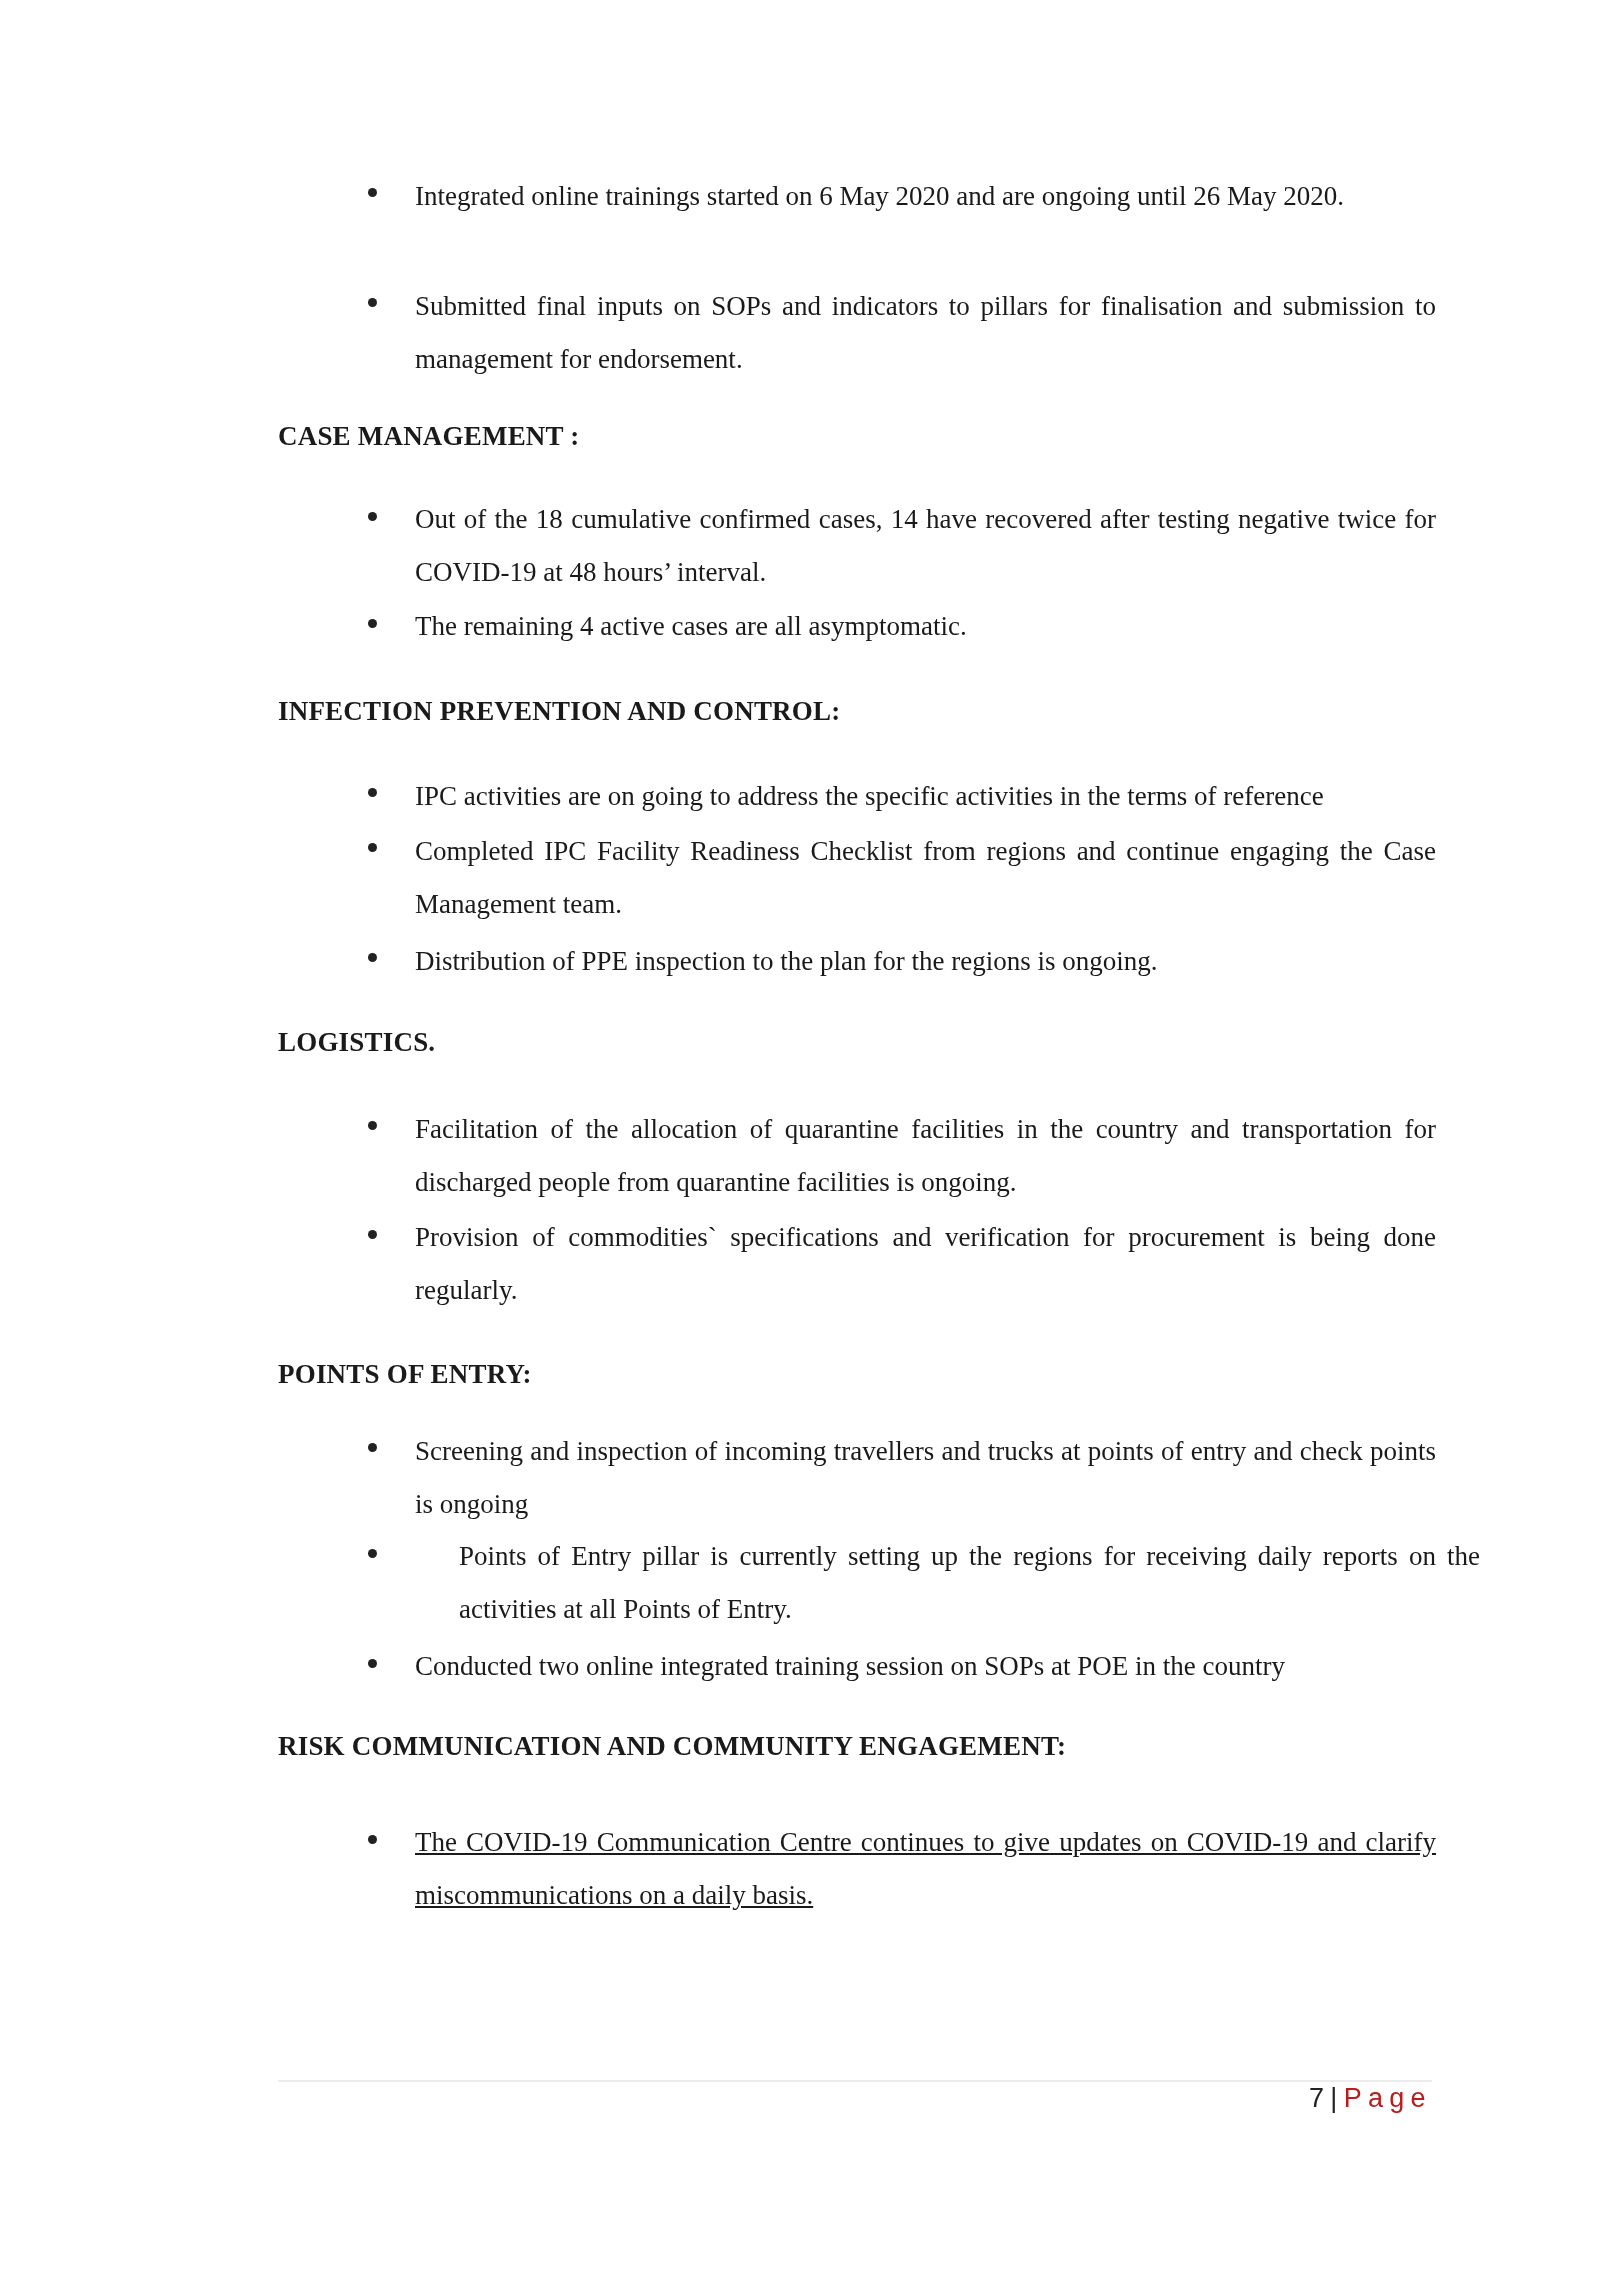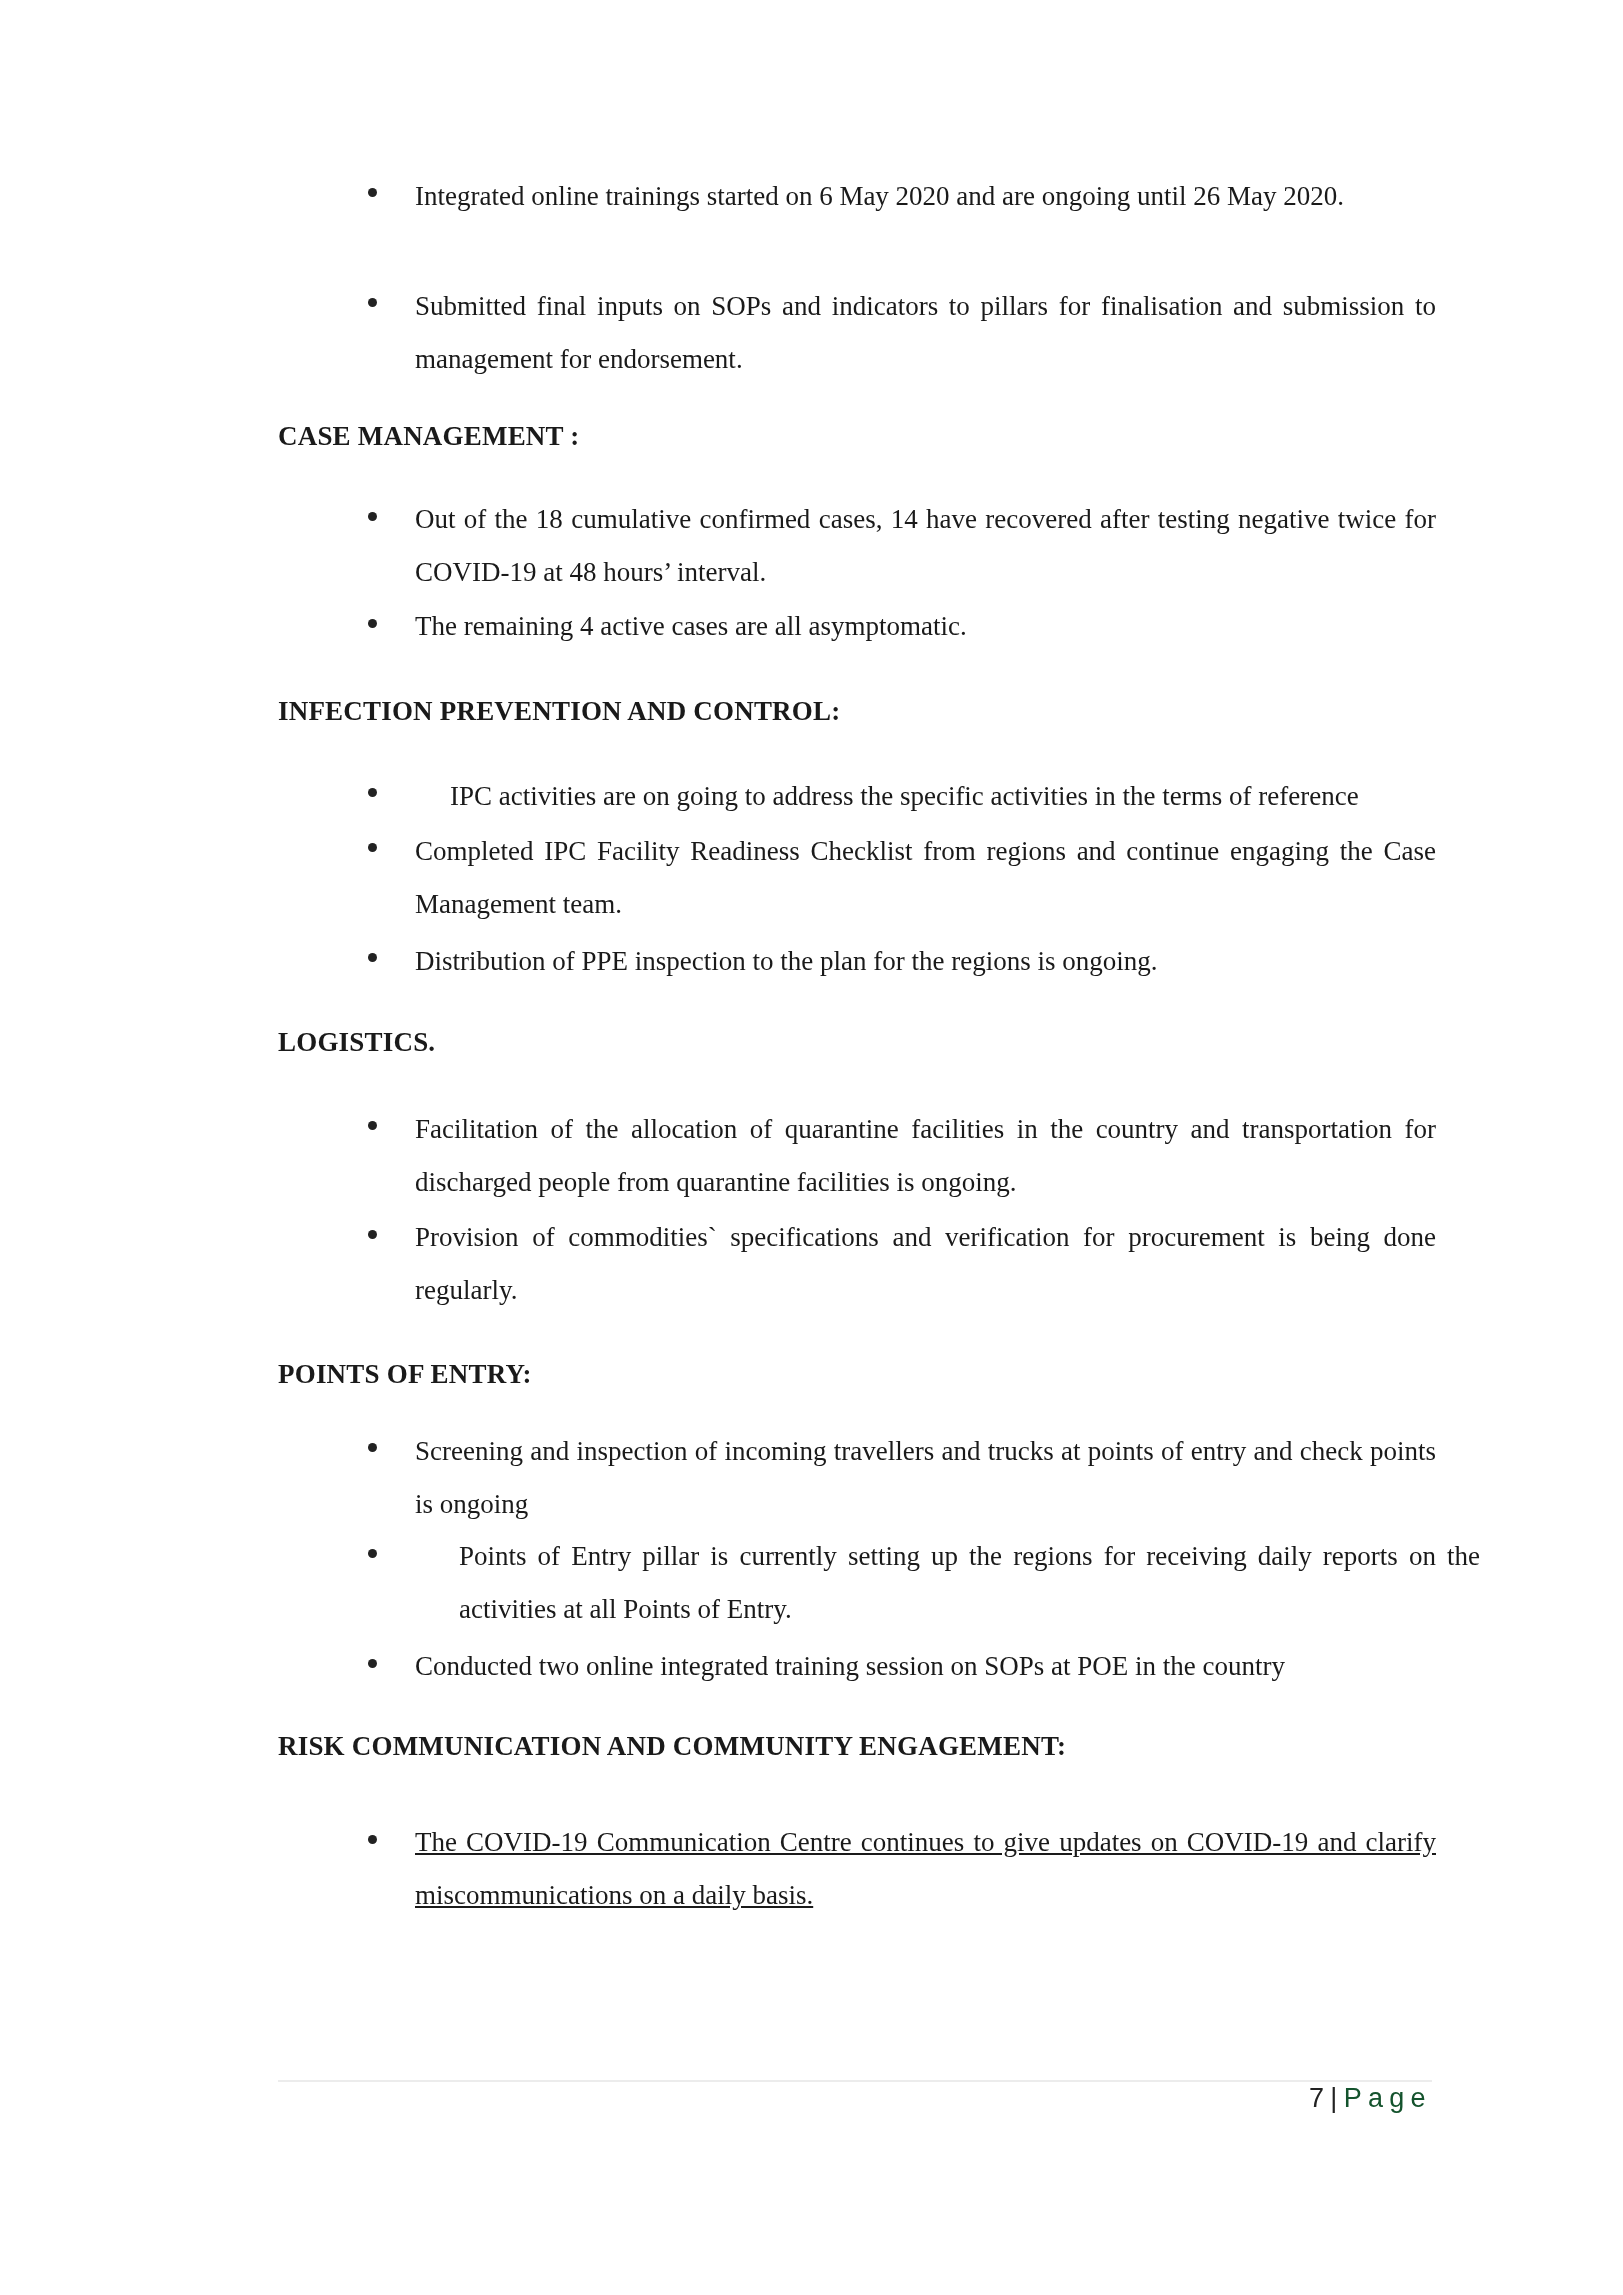--- a/index.html
+++ b/index.html
@@ -5,41 +5,41 @@
   html, body { margin: 0; padding: 0; background: #ffffff; }
   body { width: 1623px; height: 2295px; position: relative; overflow: hidden; font-family: "Liberation Serif", serif; color: #1a1a1a; }
   .page { position: absolute; left: 13px; top: 0; width: 1623px; height: 1933px; padding-left: 15px; }
   .heading { position: absolute; left: 265px; font-weight: bold; font-size: 27px; letter-spacing: 0.2px; }
   .bullet-dot { position: absolute; width: 9.4px; height: 9.4px; border-radius: 50%; background: #222; }
   .item { position: absolute; left: 402px; width: 1021px; font-size: 27px; line-height: 53px; text-align: justify; }
   .footer-line { position: absolute; left: 265px; top: 2080px; width: 1154px; height: 2.4px; background: #ececec; }
   .footer { position: absolute; left: 1296px; top: 2083px; font-family: "Liberation Sans", sans-serif; font-size: 27px; }
   .footer .num { color: #222; }
   .footer .sep { color: #222; margin: 0 6.3px; }
-  .footer .pg { color: #14532d; letter-spacing: 6.3px; }
+  .footer .pg { color: #b91c1c; letter-spacing: 6.3px; }
 </style>
 </head>
 <body>
 
 <div class="page">
 
   <div class="bullet-dot" style="left:355px; top:188px;"></div>
   <div class="item" style="top:170px;">Integrated online trainings started on 6 May 2020 and are ongoing until 26 May 2020.</div>
   <div class="bullet-dot" style="left:355px; top:298px;"></div>
   <div class="item" style="top:280px;">Submitted final inputs on SOPs and indicators to pillars for finalisation and submission to management for endorsement.</div>
 
   <div class="heading" style="top:421px;">CASE MANAGEMENT :</div>
   <div class="bullet-dot" style="left:355px; top:512px;"></div>
   <div class="item" style="top:493px;">Out of the 18 cumulative confirmed cases, 14 have recovered after testing negative twice for COVID-19 at 48 hours’ interval.</div>
   <div class="bullet-dot" style="left:355px; top:619px;"></div>
   <div class="item" style="top:600px;">The remaining 4 active cases are all asymptomatic.</div>
 
   <div class="heading" style="top:696px;">INFECTION PREVENTION AND CONTROL:</div>
   <div class="bullet-dot" style="left:355px; top:788px;"></div>
-  <div class="item" style="top:770px;margin-left:35px;">IPC activities are on going to address the specific activities in the terms of reference</div>
+  <div class="item" style="top:770px;">IPC activities are on going to address the specific activities in the terms of reference</div>
   <div class="bullet-dot" style="left:355px; top:843px;"></div>
   <div class="item" style="top:825px;">Completed IPC Facility Readiness Checklist from regions and continue engaging the Case Management team.</div>
   <div class="bullet-dot" style="left:355px; top:953px;"></div>
   <div class="item" style="top:935px;">Distribution of PPE inspection to the plan for the regions is ongoing.</div>
 
   <div class="heading" style="top:1027px;">LOGISTICS.</div>
   <div class="bullet-dot" style="left:355px; top:1121px;"></div>
   <div class="item" style="top:1103px;">Facilitation of the allocation of quarantine facilities in the country and transportation for discharged people from quarantine facilities is ongoing.</div>
   <div class="bullet-dot" style="left:355px; top:1230px;"></div>
   <div class="item" style="top:1211px;">Provision of commodities` specifications and verification for procurement is being done regularly.</div>

